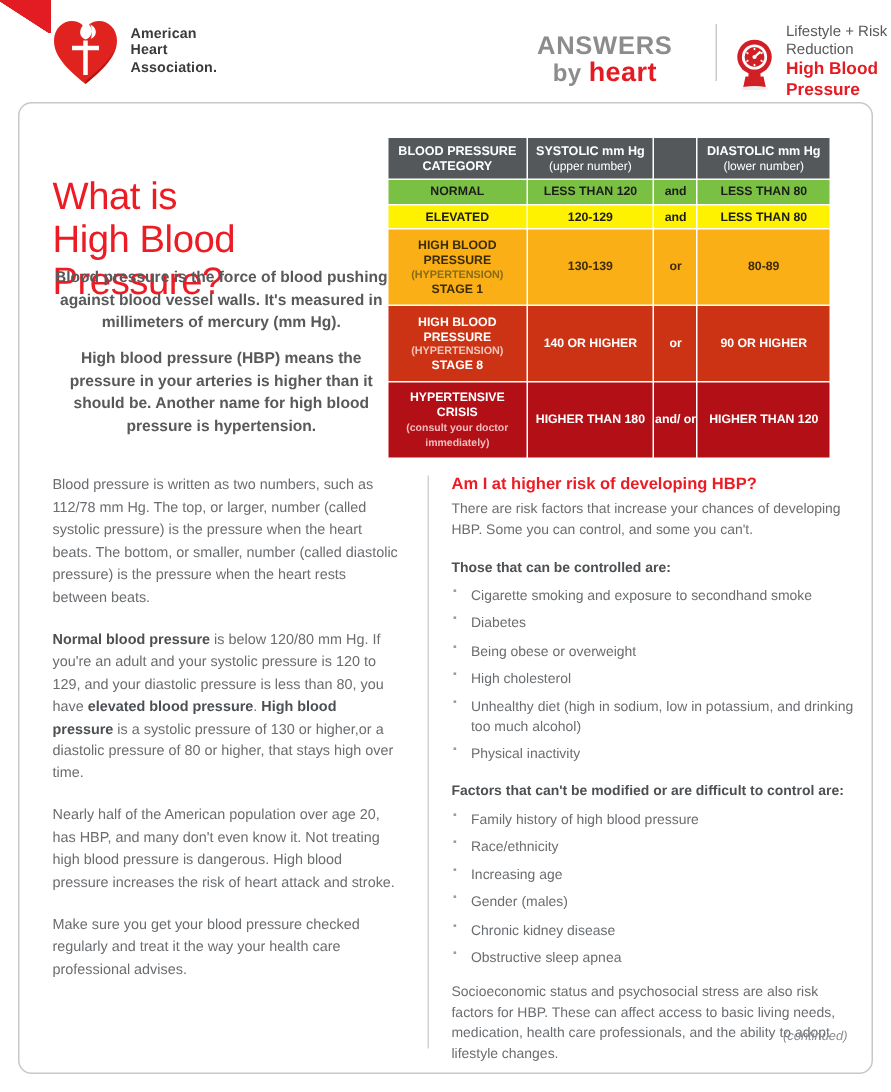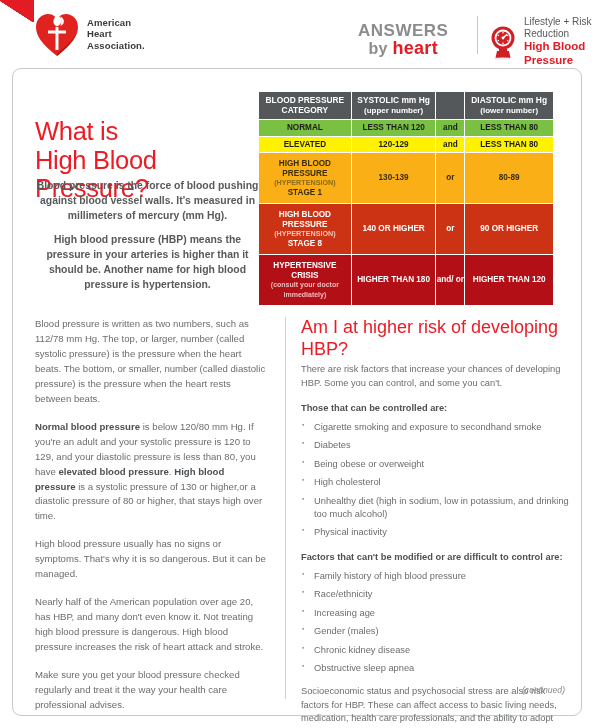--- a/index.html
+++ b/index.html
@@ -65,21 +65,21 @@
     position:absolute; left:245px; top:22px; width:296px;
     border-collapse:separate; border-spacing:1.5px;
     font-size:8.2px; font-weight:bold; text-align:center;
   }
   .bp-table td { padding:3px 0; line-height:1.2; vertical-align:middle; }
   .bp-table .c-cat { width:92px; }
   .bp-table .c-sys { width:84px; }
   .bp-table .c-conn { width:28px; }
   .bp-table .c-dia { width:88px; }
   .hdr { background:#54585a; color:#ffffff; font-size:8.4px; }
-  .hdr .sub { font-weight:bold; font-size:8px; }
+  .hdr .sub { font-weight:normal; font-size:8px; }
   .r-normal td { background:#7ac143; color:#1c1c1c; }
   .r-elev td { background:#fff200; color:#1c1c1c; }
   .r-s1 td { background:#fbaf17; color:#3b2c05; }
   .r-s1 .catname { font-size:8.2px; }
   .r-s1 .paren { font-weight:bold; font-size:7.2px; color:#8a6a14; }
   .r-s2 td { background:#cc3314; color:#ffffff; }
   .r-s2 .paren { font-size:7.2px; color:#f0c6bb; }
   .r-crisis td { background:#b21016; color:#ffffff; }
   .r-crisis .paren { font-weight:bold; font-size:7px; color:#f0bdbf; }
   .rowcell-tall { height:50px; }
@@ -95,21 +95,21 @@
   .col-divider {
     position:absolute; left:272px; top:248px; width:1px; height:382px;
     background:#d3d3d3;
   }
 
   .col-right {
     position:absolute; left:288px; top:248px; width:268px;
     font-size:9.3px; color:#6a6d70; line-height:1.45;
   }
   .rq {
-    font-size:18px; font-weight:normal; color:#ed1b24; line-height:1.2;
+    font-size:11px; font-weight:bold; color:#ed1b24; line-height:1.2;
     margin-bottom:3px;
   }
   .col-right .intro { margin-bottom:9px; }
   .subhead { font-weight:bold; color:#4d5053; margin-bottom:5px;margin-top:12px; }
   ul.risks { list-style:none; margin:0 0 10px 0; padding:0; }
   ul.risks li {
     position:relative; padding-left:13px; margin-bottom:5.5px; line-height:1.4;
   }
   ul.risks li::before {
     content:"\25AA"; position:absolute; left:1px; top:-1px;
@@ -256,21 +256,20 @@
           <td class="c-dia">HIGHER THAN 120</td>
         </tr>
       </tbody>
     </table>
 
     <div class="col-left">
       <p>Blood pressure is written as two numbers, such as 112/78 mm Hg. The top, or larger, number (called systolic pressure) is the pressure when the heart beats. The bottom, or smaller, number (called diastolic pressure) is the pressure when the heart rests between beats.</p>
       <p>
         <b>Normal blood pressure</b><span> is below 120/80 mm Hg. If you're an adult and your systolic pressure is 120 to 129, and your diastolic pressure is less than 80, you have </span><b>elevated blood pressure</b><span>. </span><b>High blood pressure</b><span> is a systolic pressure of 130 or higher,or a diastolic pressure of 80 or higher, that stays high over time.</span>
       </p>
-      <p>High blood pressure usually has no signs or symptoms. That's why it is so dangerous. But it can be managed.</p>
       <p>Nearly half of the American population over age 20, has HBP, and many don't even know it. Not treating high blood pressure is dangerous. High blood pressure increases the risk of heart attack and stroke.</p>
       <p>Make sure you get your blood pressure checked regularly and treat it the way your health care professional advises.</p>
     </div>
 
     <div class="col-divider"></div>
 
     <div class="col-right">
       <div class="rq">Am I at higher risk of developing HBP?</div>
       <div class="intro">There are risk factors that increase your chances of developing HBP. Some you can control, and some you can't.</div>
 

